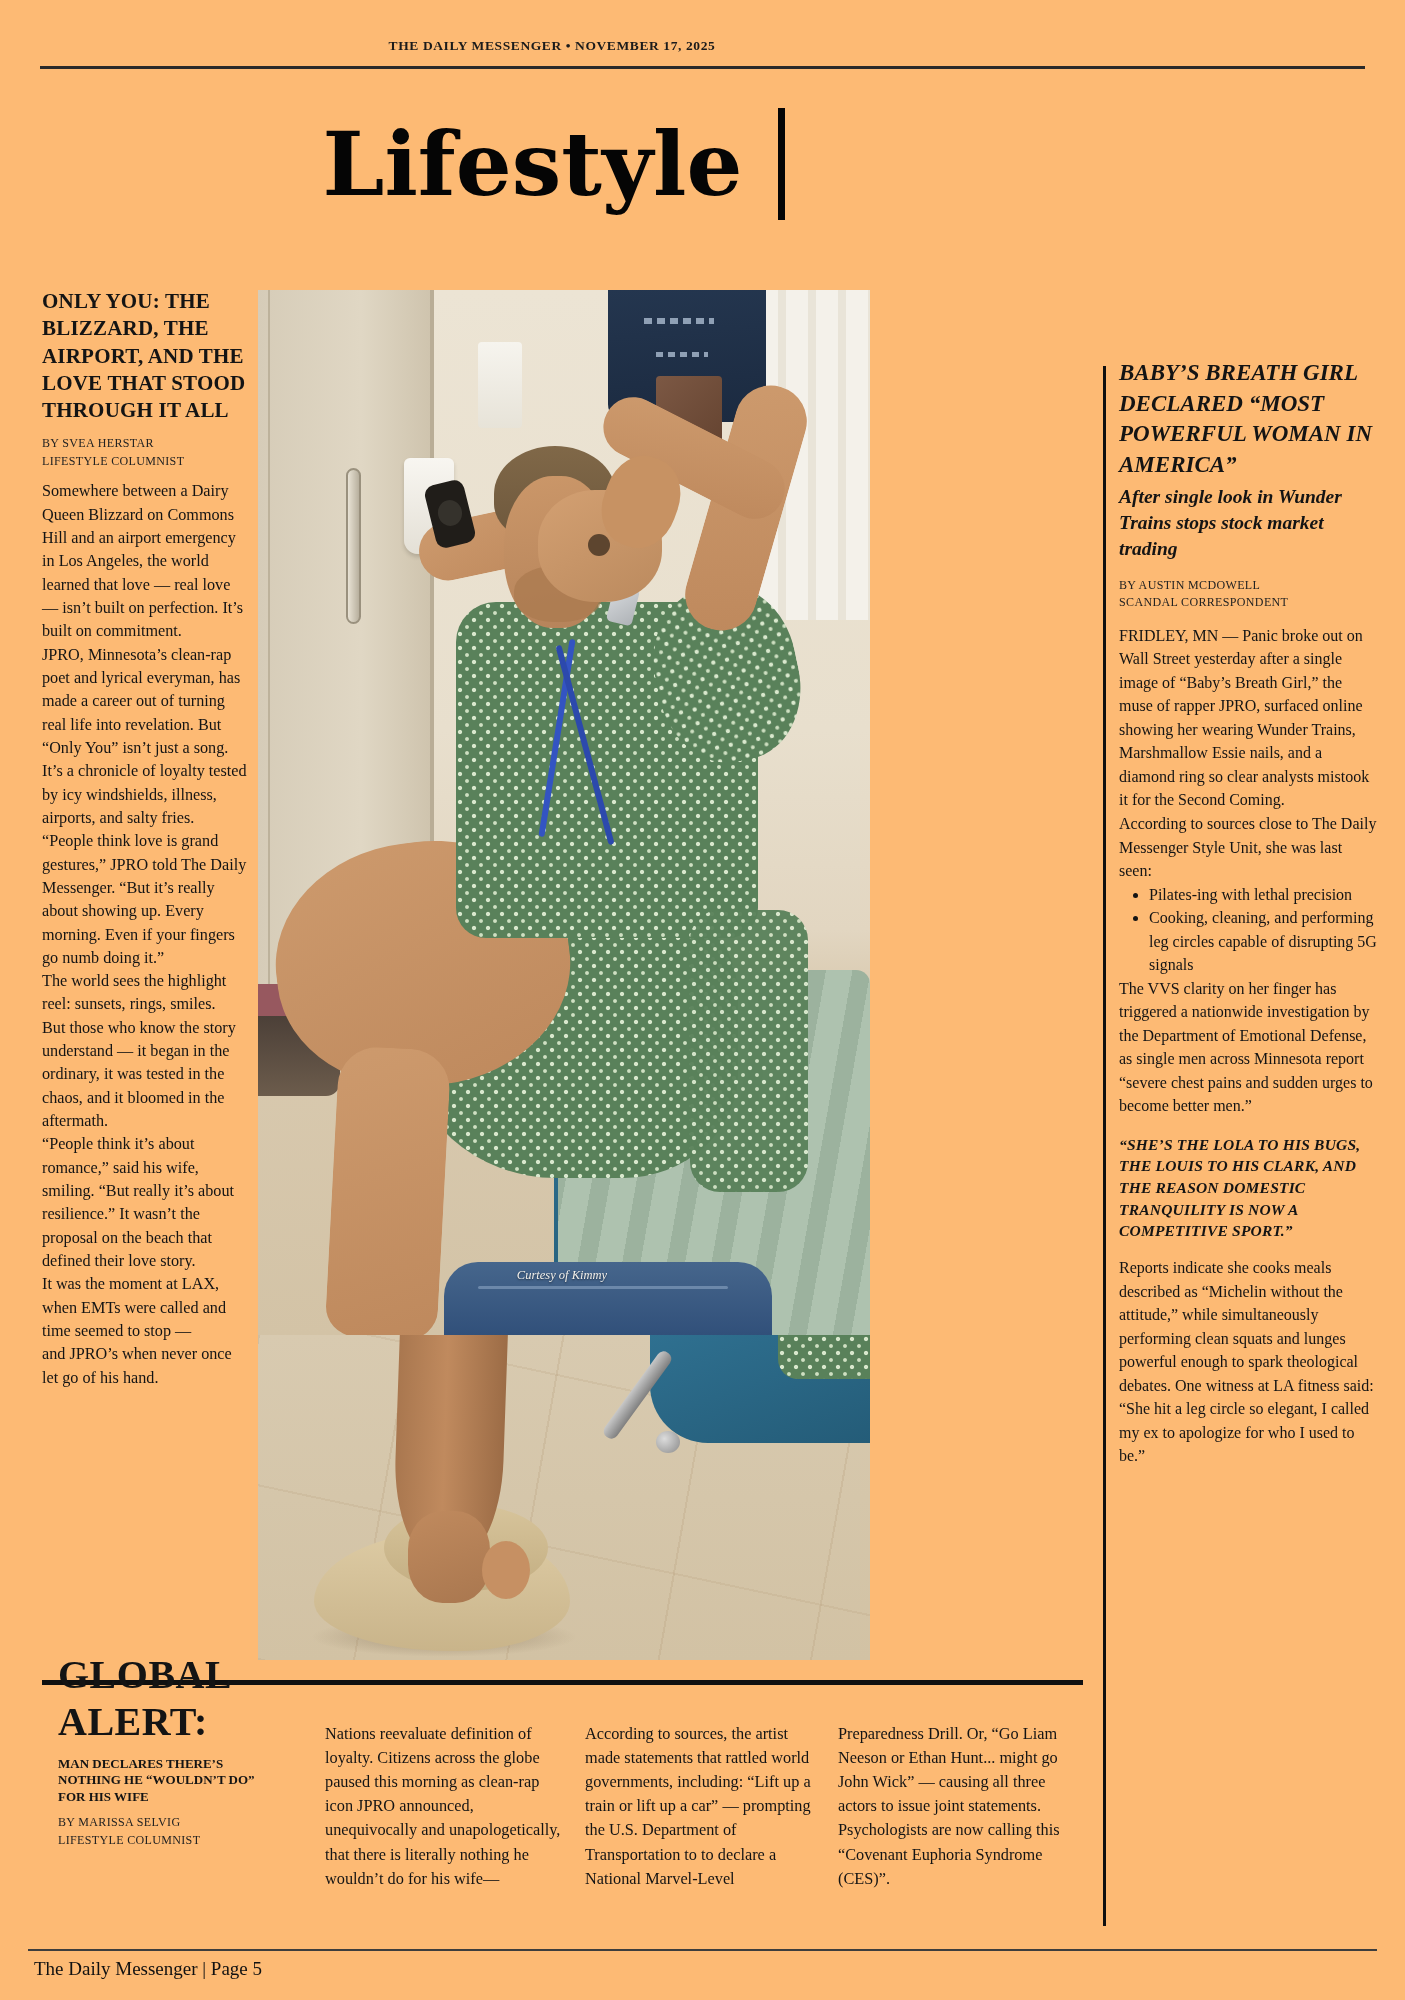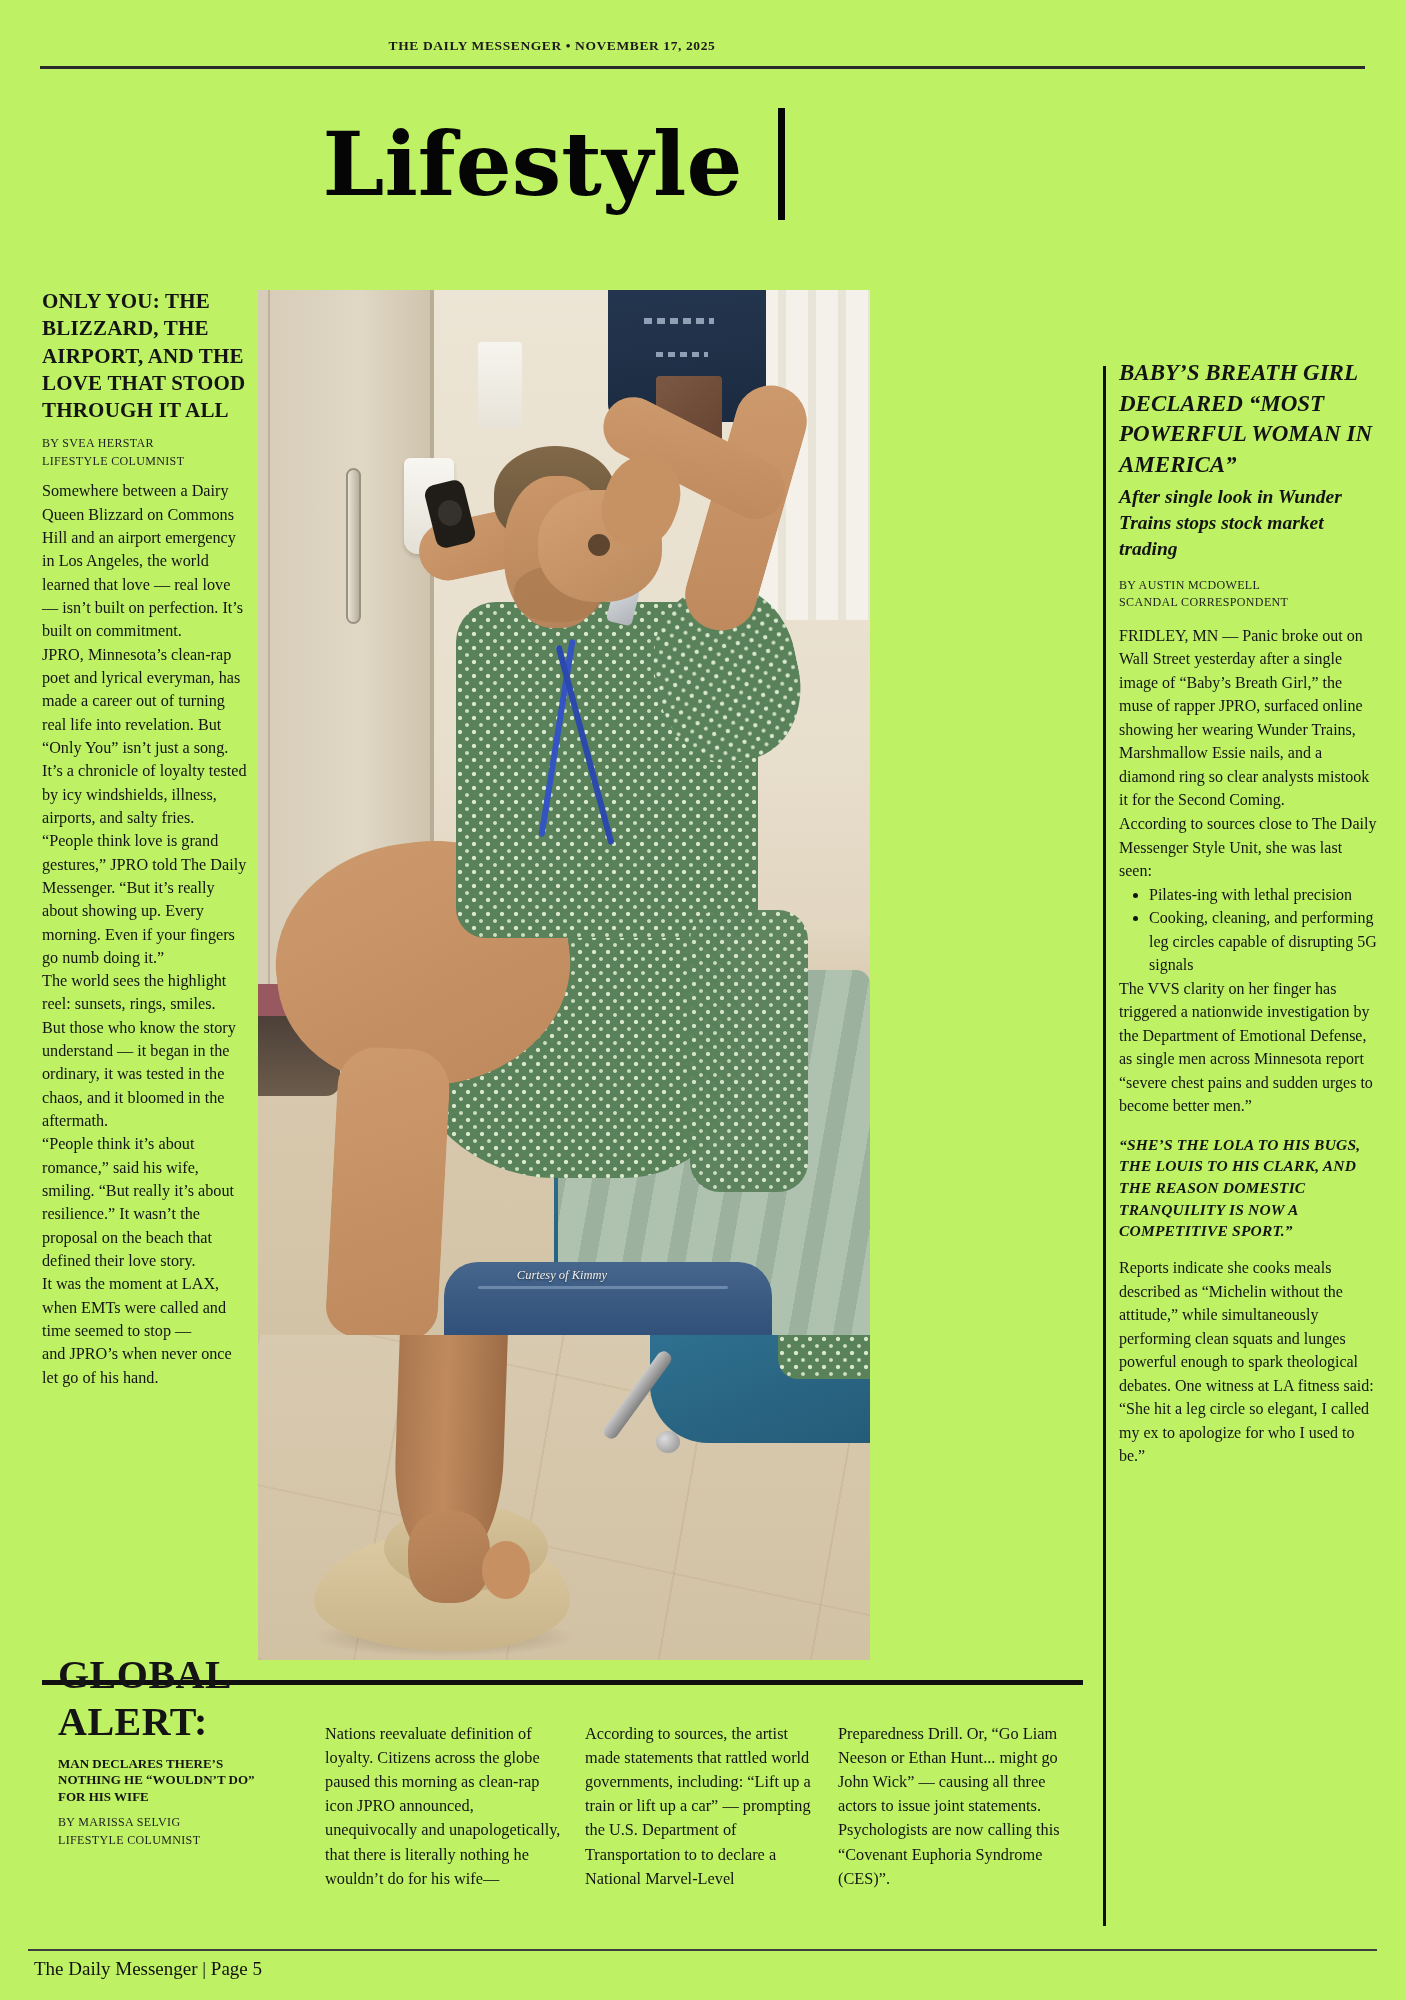--- a/index.html
+++ b/index.html
@@ -1,18 +1,18 @@
 <!DOCTYPE html>
 <html><head>
 <meta charset="utf-8">
 <style>
   * { margin:0; padding:0; box-sizing:border-box; }
   html,body { background:#888; }
   .page {
-    position:relative; width:1405px; height:2000px; background:#bef264;
+    position:relative; width:1405px; height:2000px; background:#fdba74;
     margin:0 auto; overflow:hidden; color:#141414;
     font-family:"Liberation Serif", serif;
   }
   
   .top-header {
     position:absolute; top:38px; left:0; width:1104px; text-align:center;
     font-size:13.5px; font-weight:bold; letter-spacing:.6px; color:#1b1b1b;
   }
   .header-rule { position:absolute; top:66px; left:40px; width:1325px; height:3px; background:#2a2a2a; }
   

